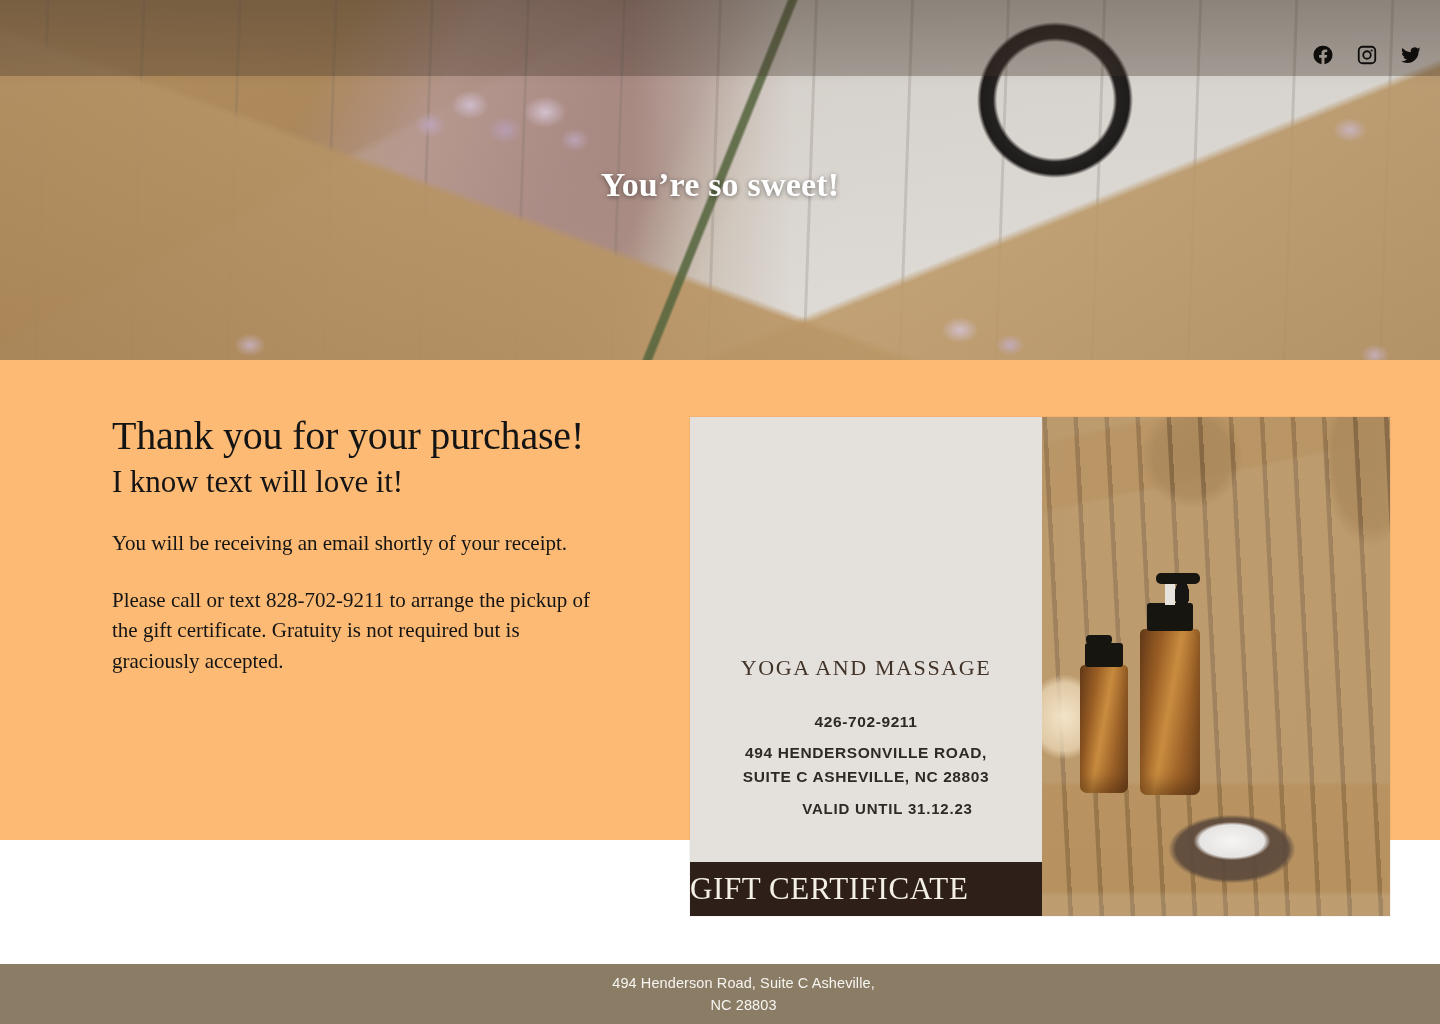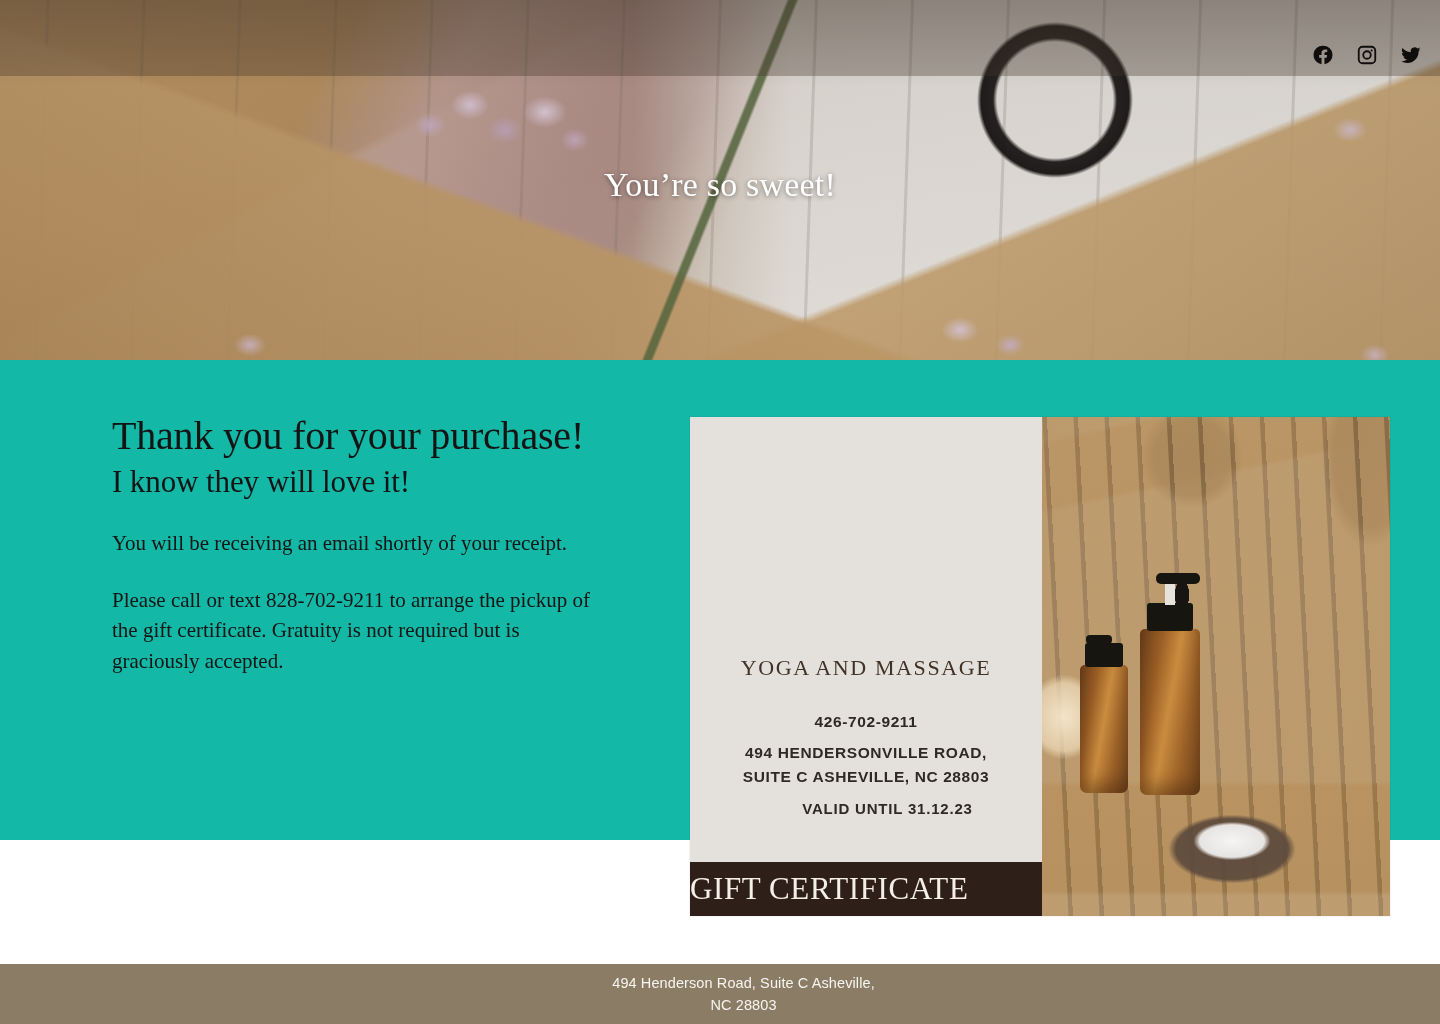--- a/index.html
+++ b/index.html
@@ -85,21 +85,21 @@
   }
 
   .hero-title {
     position: absolute;
     top: 166px;
     left: 0;
     width: 1440px;
     text-align: center;
     font-family: "Liberation Serif", serif;
     font-size: 34px;
-    font-weight: 400;
+    font-weight: 700;
     letter-spacing: .2px;
     color: #ffffff;
     text-shadow: 0 1px 5px rgba(0,0,0,.45);
   }
 
   
   .navbar {
     position: absolute;
     top: 0; left: 0;
     width: 1440px;
@@ -150,21 +150,21 @@
     cursor: pointer;
     fill: #100e0c;
   }
 
   
   .main {
     position: absolute;
     top: 360px; left: 0;
     width: 1440px;
     height: 480px;
-    background: #14b8a6;
+    background: #fdba74;
   }
 
   .copy {
     position: absolute;
     left: 112px;
     top: 54px;
     width: 545px;
     font-family: "Liberation Serif", serif;
     color: #141414;
   }
@@ -413,21 +413,21 @@
       <svg class="social-icon" viewBox="0 0 24 24">
         <path d="M22.5 5.6c-.8.35-1.6.58-2.5.69a4.3 4.3 0 0 0 1.9-2.37c-.84.5-1.77.86-2.76 1.05a4.33 4.33 0 0 0-7.38 3.95A12.3 12.3 0 0 1 2.8 4.4a4.33 4.33 0 0 0 1.34 5.78c-.7-.02-1.37-.22-1.96-.54v.06a4.33 4.33 0 0 0 3.47 4.25c-.64.18-1.32.2-1.96.08a4.34 4.34 0 0 0 4.05 3.01 8.7 8.7 0 0 1-5.38 1.85c-.35 0-.7-.02-1.04-.06a12.25 12.25 0 0 0 6.64 1.95c7.97 0 12.33-6.6 12.33-12.33l-.01-.56a8.8 8.8 0 0 0 2.16-2.24z"></path>
       </svg>
     </div>
   </nav>
 
   <div class="main">
 
     <div class="copy">
       <h1 class="headline">Thank you for your purchase!</h1>
-      <h2 class="subheadline">I know they will love it!</h2>
+      <h2 class="subheadline">I know text will love it!</h2>
       <p class="para">You will be receiving an email shortly of your receipt.</p>
       <p class="para second">Please call or text 828-702-9211 to arrange the pickup of the gift certificate. Gratuity is not required but is graciously accepted.</p>
     </div>
 
     <div class="cert">
 
       <div class="cert-left">
         <div class="cert-service">YOGA AND MASSAGE</div>
 
         <div class="cert-contact">

